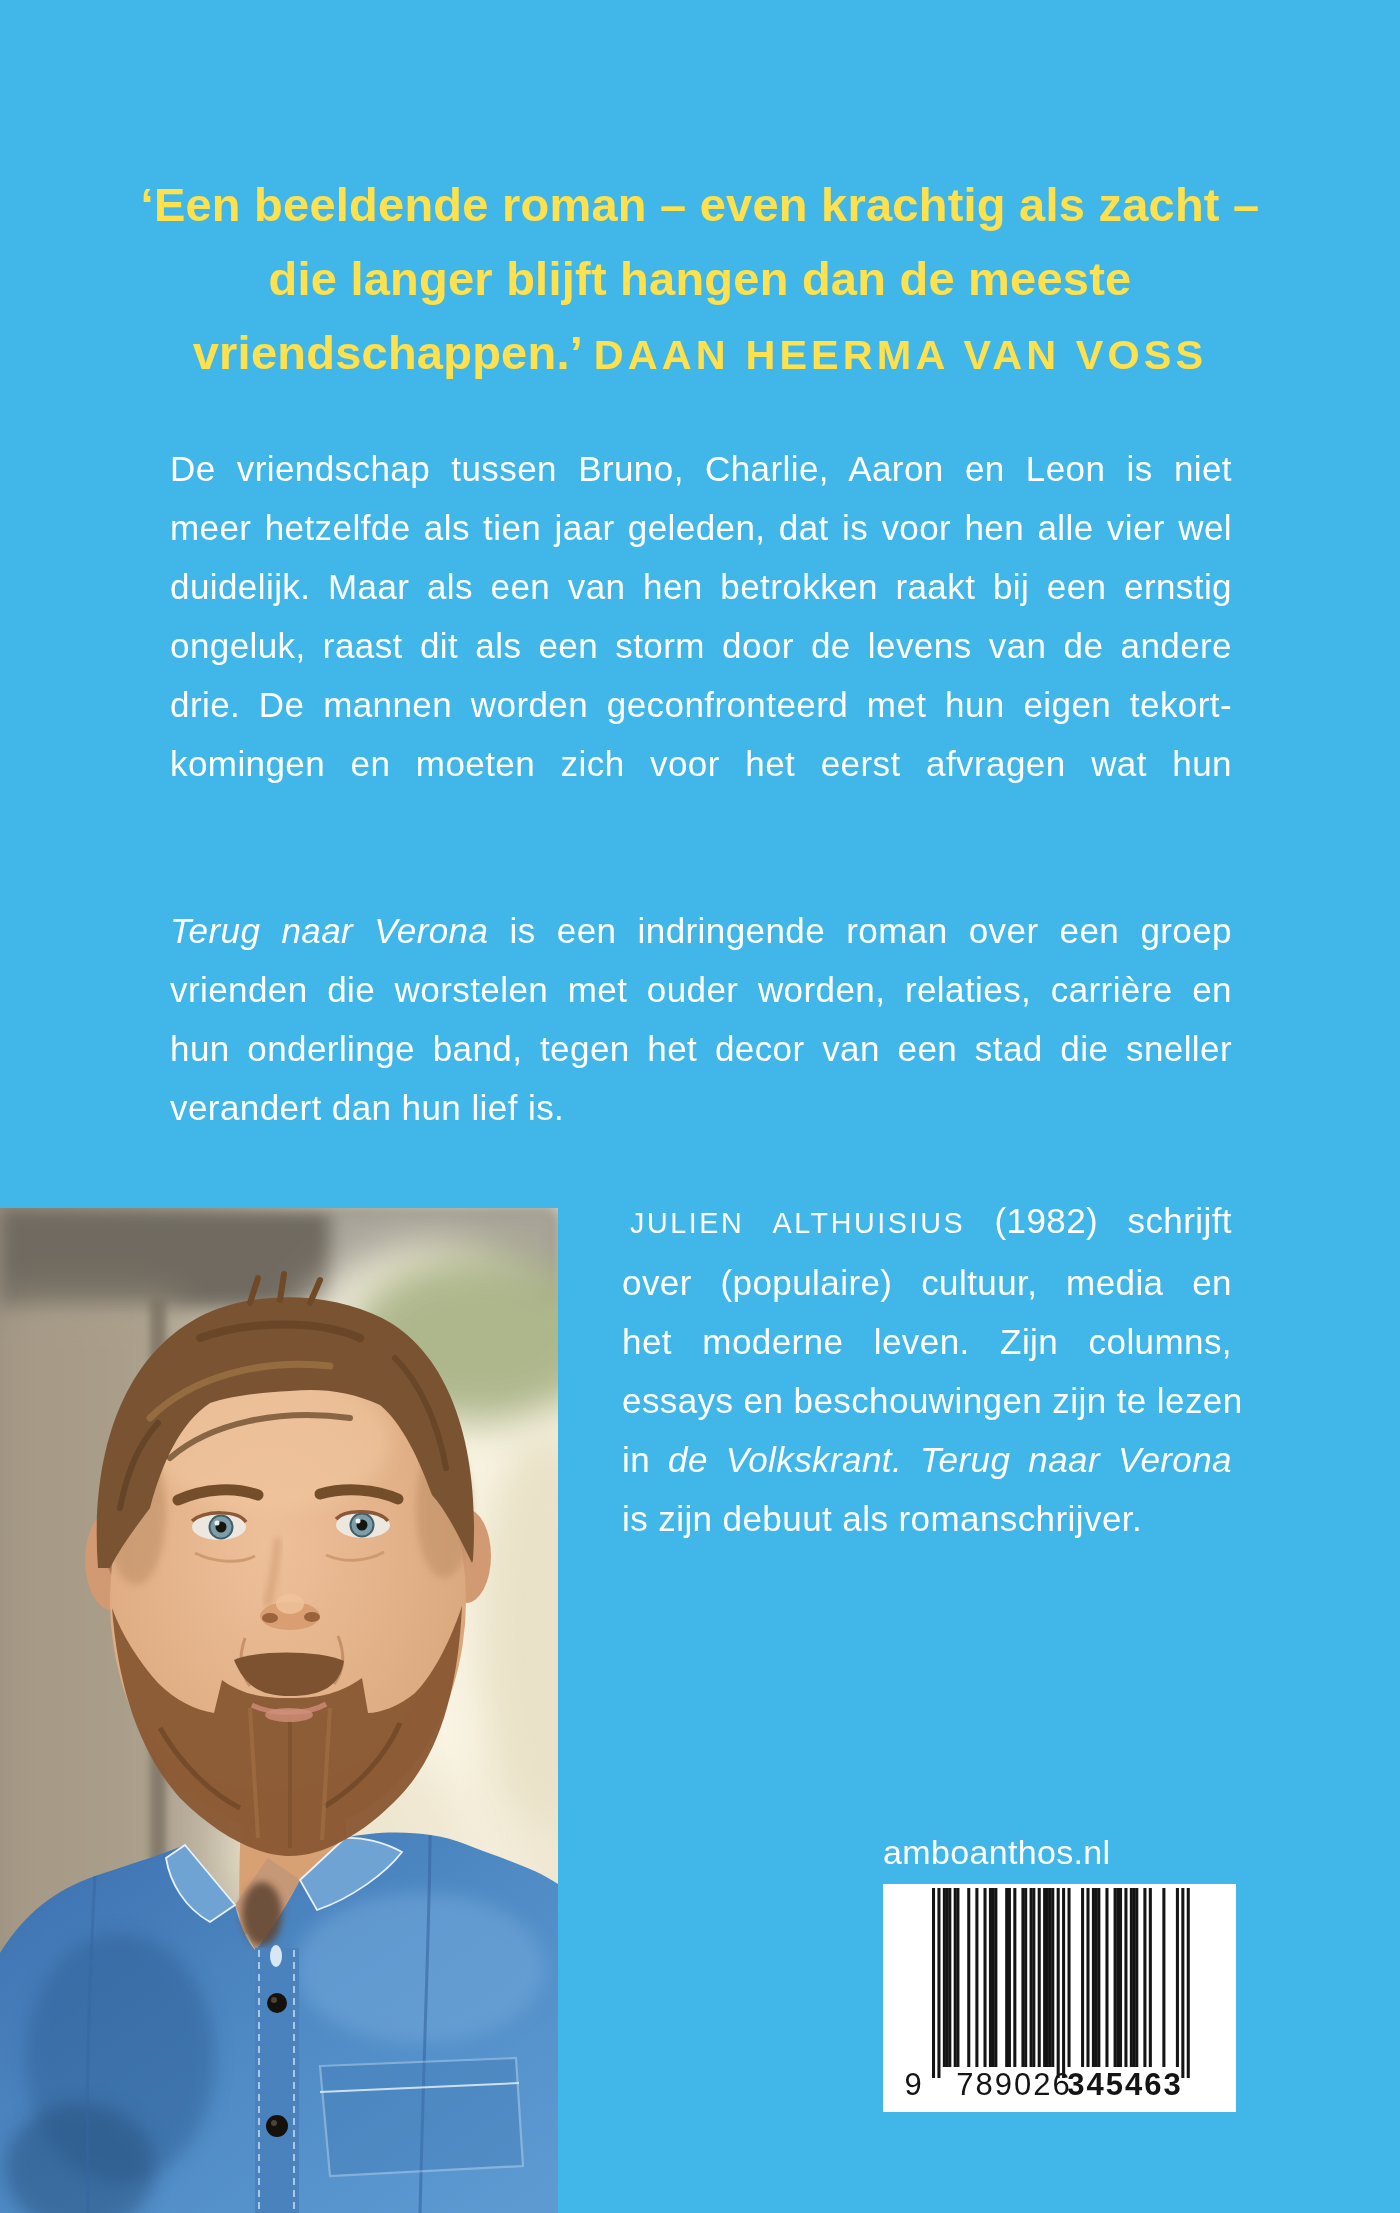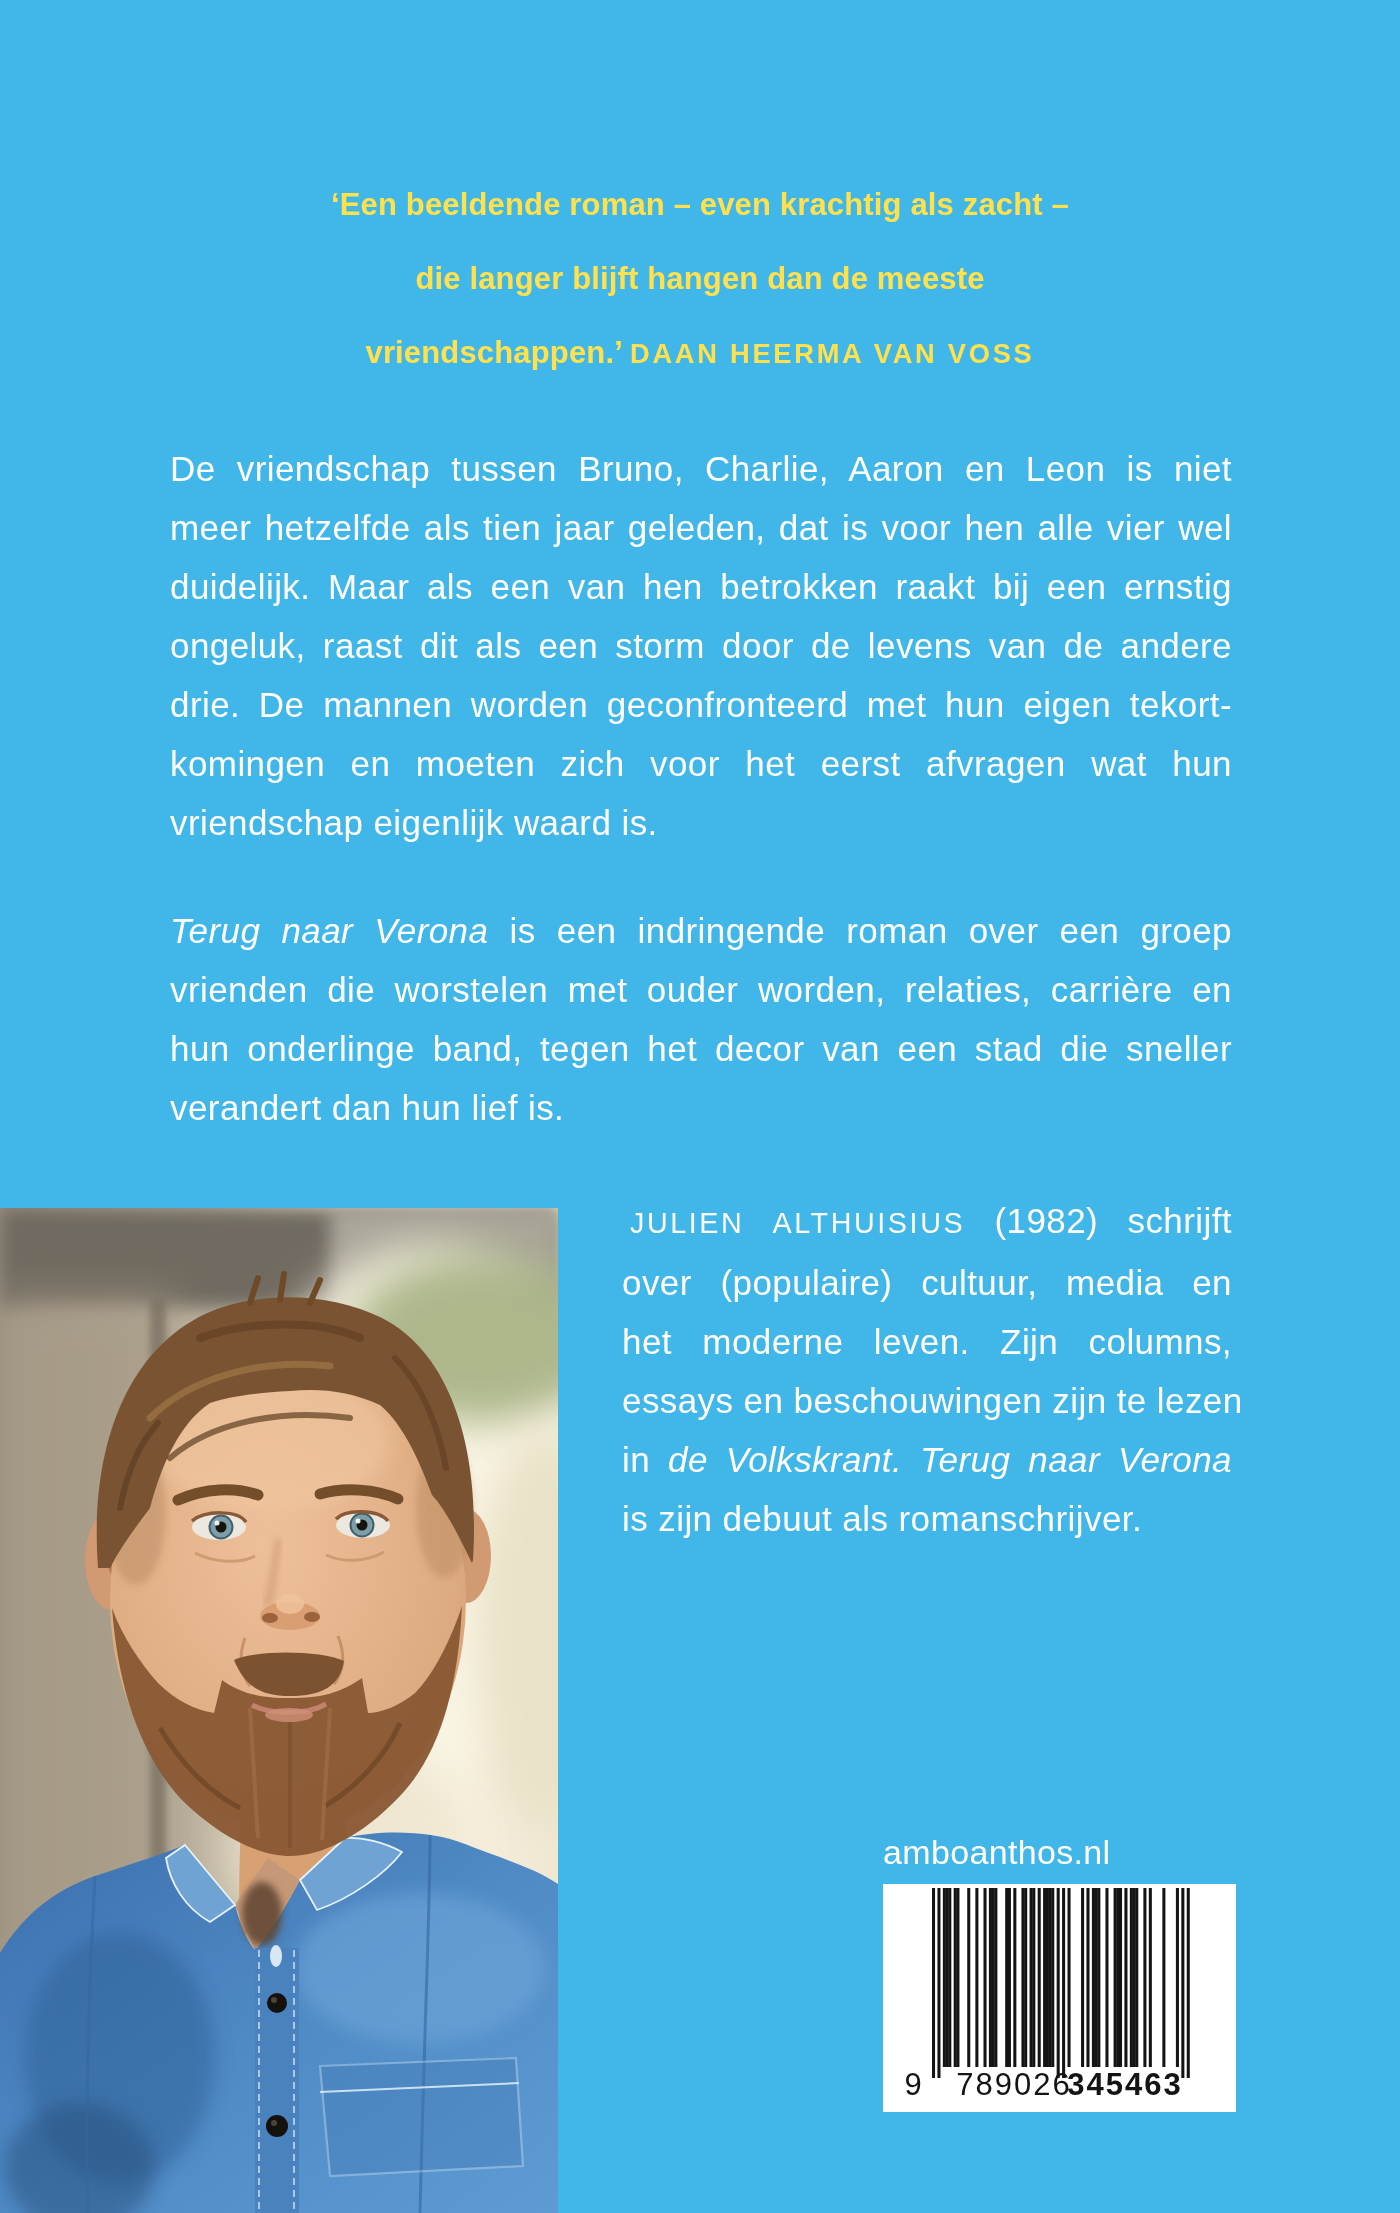--- a/index.html
+++ b/index.html
@@ -21,21 +21,21 @@
   }
   .tline{display:block;white-space:nowrap;}
   .justified .tline{text-align:justify;text-align-last:justify;}
   .justified .tline.last{text-align-last:left;}
   .centered .tline{text-align:center;text-align-last:center;}
   .s-italic{font-style:italic;margin-top:20px;}
   .s-caps{font-size:0.88em;letter-spacing:0.10em;font-weight:700;}
   .s-smallcaps{font-size:0.82em;letter-spacing:0.09em;margin-left:8px;}
   .quote{
     position:absolute;left:60px;right:60px;top:168px;
-    font-size:31px;line-height:74px;font-weight:600;
+    font-size:47px;line-height:74px;font-weight:600;
     color:var(--quote);letter-spacing:0.005em;
   }
   .para{
     position:absolute;
     font-size:35px;line-height:59px;font-weight:400;
     letter-spacing:0.012em;
   }
   .synopsis{left:170px;width:1062px;top:439px;}
   .about{left:170px;width:1062px;top:901px;}
   .bio{left:622px;width:610px;top:1191px;}
@@ -73,21 +73,20 @@
       <div class="tline last"><span>vriendschappen.’ </span><span class="s-caps">DAAN HEERMA VAN VOSS</span></div>
     </div>
 
   <div class="para justified synopsis">
       <div class="tline"><span>De vriendschap tussen Bruno, Charlie, Aaron en Leon is niet</span></div>
       <div class="tline"><span>meer hetzelfde als tien jaar geleden, dat is voor hen alle vier wel</span></div>
       <div class="tline"><span>duidelijk. Maar als een van hen betrokken raakt bij een ernstig</span></div>
       <div class="tline"><span>ongeluk, raast dit als een storm door de levens van de andere</span></div>
       <div class="tline"><span>drie. De mannen worden geconfronteerd met hun eigen tekort-</span></div>
       <div class="tline"><span>komingen en moeten zich voor het eerst afvragen wat hun</span></div>
-      <div class="tline last"><span>vriendschap eigenlijk waard is.</span></div>
     </div>
 
   <div class="para justified about">
       <div class="tline"><span class="s-italic">Terug naar Verona</span><span> is een indringende roman over een groep</span></div>
       <div class="tline"><span>vrienden die worstelen met ouder worden, relaties, carrière en</span></div>
       <div class="tline"><span>hun onderlinge band, tegen het decor van een stad die sneller</span></div>
       <div class="tline last"><span>verandert dan hun lief is.</span></div>
     </div>
 
   <div class="photo">

